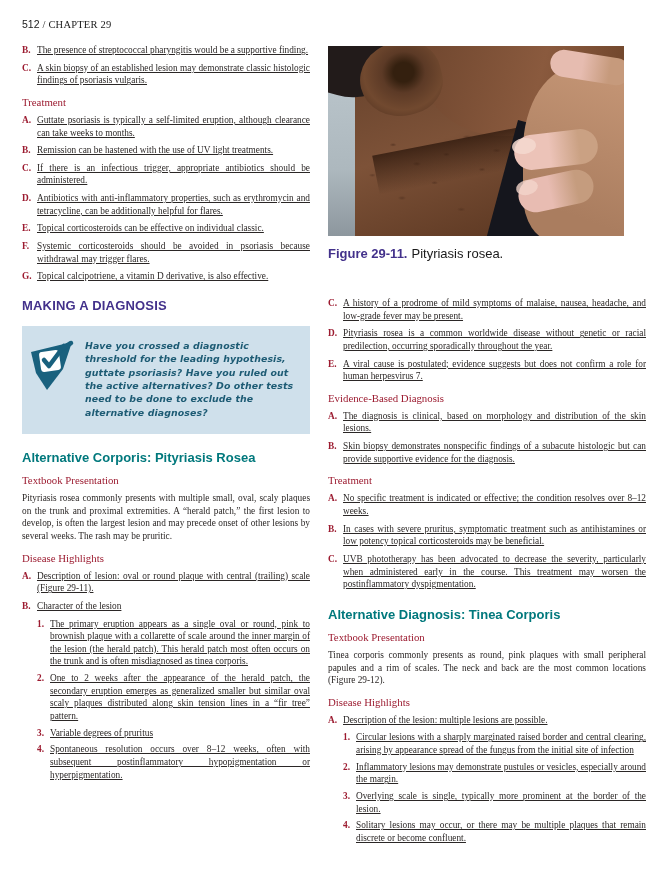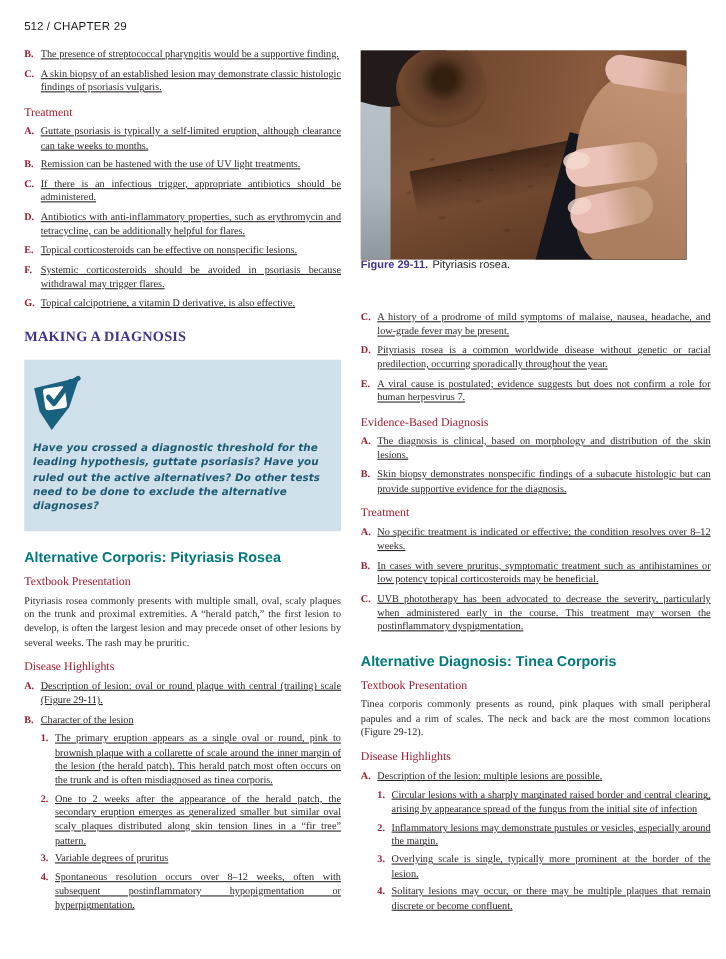--- a/index.html
+++ b/index.html
@@ -8,48 +8,48 @@
     position:relative; width:660px; height:872px; overflow:hidden;
     background:#ffffff; color:#2b2726;
     font-family:"Liberation Serif","DejaVu Serif",serif;
   }
   .inner { padding:12px 14px 0 22px; }
   .running-head {
     font-family:"Liberation Sans","DejaVu Sans",sans-serif;
     font-size:10.5px; margin:6px 0 14px 0; color:#1a1a1a;
   }
   .running-head .num { font-weight:normal; }
-  .running-head .chap { font-weight:normal; letter-spacing:.2px; }
+  .running-head .chap { font-weight:normal; letter-spacing:.2px;font-family:Liberation Serif, serif; }
   .cols { display:grid; grid-template-columns:288px 1fr; column-gap:18px; }
 
   .para { font-size:9.3px; line-height:1.36; text-align:justify; }
   .li { display:flex; margin-bottom:5px; font-size:9.3px; line-height:1.36; }
   .li .lbl { flex:0 0 15px; font-weight:bold; color:#9c1b30; }
   .li .txt { flex:1; text-align:justify;text-decoration:underline; }
   .sublist { margin-left:15px; }
   .sublist .li { margin-bottom:4px; }
   .sublist .li .lbl { flex:0 0 13px; }
 
   .h-serif {
     font-family:"Liberation Serif","DejaVu Serif",serif;
     font-weight:normal; color:#9c1b30; font-size:10.8px; margin:9px 0 6px 0;
   }
   .h-purple {
-    font-family:Liberation Serif, serif;
+    font-family:Liberation Sans, sans-serif;
     font-weight:bold; color:#43318b; font-size:13px; letter-spacing:.2px;
     margin:15px 0 8px 0;
   }
   .h-teal {
     font-family:"Liberation Sans","DejaVu Sans",sans-serif;
     font-weight:bold; color:#00787c; font-size:13px; margin:16px 0 7px 0;
   }
 
   .callout {
     background:#cfe0eb; margin:13px 0 14px 0; padding:13px 12px 15px 8px;
-    display:flex; gap:9px; align-items:flex-start;flex-direction:column;
+    display:flex; gap:9px; align-items:flex-start;
   }
   .callout-icon { flex:0 0 46px; height:52px; }
   .callout-text {
     font-family:"DejaVu Sans","Liberation Sans",sans-serif;
     font-style:italic; font-weight:bold; color:#1d5b74;
     font-size:9.4px; line-height:1.42; letter-spacing:.1px;
   }
 
   
   .figure { margin-top:2px; }
@@ -91,22 +91,22 @@
   .ph-f3 { right:30px; top:128px; width:76px; height:34px; transform:rotate(-12deg);
     border-radius:17px; background:linear-gradient(90deg,#e8bcb2 0 42%,#c59c7e 78%); }
   .ph-nail2 { right:88px; top:92px; width:24px; height:16px; border-radius:50%;
     background:#f4d9cf; opacity:.85; transform:rotate(-7deg); }
   .ph-nail3 { right:86px; top:134px; width:22px; height:15px; border-radius:50%;
     background:#f2d4ca; opacity:.8; transform:rotate(-12deg); }
   .ph-dark { right:-24px; bottom:-36px; width:150px; height:135px;
     background:#15161d; transform:rotate(15deg); }
 
   .fig-caption {
-    font-family:"Liberation Sans","DejaVu Sans",sans-serif;
-    font-size:10px; color:#1a1a1a;
+    margin-top:10px; font-family:"Liberation Sans","DejaVu Sans",sans-serif;
+    font-size:13px; color:#1a1a1a;
   }
   .fig-caption .fig-label { font-weight:bold; color:#43318b; margin-right:4px; }
 
   .rc-items { margin-top:36px; }
 </style>
 </head>
 <body>
 
 <div class="page">
   <div class="inner">
@@ -140,21 +140,21 @@
         <div class="li">
           <span class="lbl">C.</span>
           <span class="txt">If there is an infectious trigger, appropriate antibiotics should be administered.</span>
         </div>
         <div class="li">
           <span class="lbl">D.</span>
           <span class="txt">Antibiotics with anti-inflammatory properties, such as erythromycin and tetracycline, can be additionally helpful for flares.</span>
         </div>
         <div class="li">
           <span class="lbl">E.</span>
-          <span class="txt">Topical corticosteroids can be effective on nonspecific lesions.</span>
+          <span class="txt">Topical corticosteroids can be effective on individual classic.</span>
         </div>
         <div class="li">
           <span class="lbl">F.</span>
           <span class="txt">Systemic corticosteroids should be avoided in psoriasis because withdrawal may trigger flares.</span>
         </div>
         <div class="li">
           <span class="lbl">G.</span>
           <span class="txt">Topical calcipotriene, a vitamin D derivative, is also effective.</span>
         </div>
 

